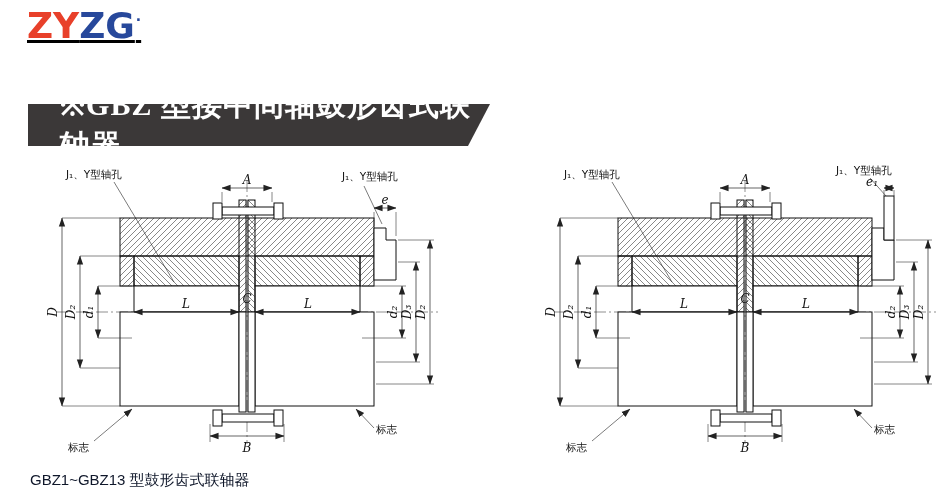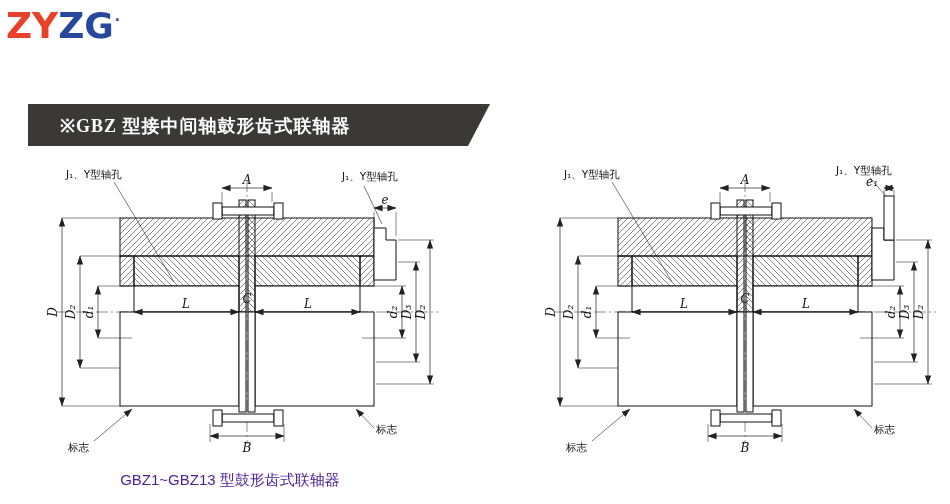--- a/index.html
+++ b/index.html
@@ -1,38 +1,38 @@
 <!DOCTYPE html>
 <html><head>
 <meta charset="utf-8">
 <style>
   html,body{margin:0;padding:0;background:#ffffff;}
   .page{position:relative;width:950px;height:504px;background:#ffffff;overflow:hidden;
         font-family:"Liberation Sans","DejaVu Sans",sans-serif;}
 
   
-  .logo{position:absolute;left:6px;top:8px;font-size:36px;font-weight:bold;
-        letter-spacing:0px;line-height:1;font-family:"DejaVu Sans",sans-serif;}
+  .logo{position:absolute;left:27px;top:8px;font-size:36px;font-weight:bold;
+        letter-spacing:0px;line-height:1;font-family:"DejaVu Sans",sans-serif;text-decoration:underline;}
   .logo .red{color:#e8402a;}
   .logo .blue{color:#27489b;}
   .logo .dot{color:#27489b;font-size:14px;vertical-align:super;margin-left:1px;}
 
   
   .banner{position:absolute;left:28px;top:104px;width:462px;height:42px;
           background:#3b3838;color:#ffffff;display:flex;align-items:center;
-          padding-left:32px;box-sizing:border-box;font-size:18px;font-weight:bold;
+          padding-left:32px;box-sizing:border-box;font-size:30px;font-weight:bold;
           clip-path:polygon(0 0,100% 0,calc(100% - 22px) 100%,0 100%);
           font-family:"Liberation Serif","DejaVu Serif",serif;letter-spacing:1px;}
 
   
   .diagram{position:absolute;top:162px;width:400px;height:300px;}
   .diagram.d1{left:42px;}
   .diagram.d2{left:540px;}
-  .caption{position:absolute;top:471px;width:400px;text-align:center;
-           font-size:15px;color:#4c1d95;}
+  .caption{position:absolute;top:471px;width:400px;
+           font-size:15px;color:#0f172a;}
   .caption.c1{left:30px;}
   .caption.c2{left:540px;}
 
   
   .p  {fill:#ffffff;stroke:#111111;stroke-width:1;}
   .pa {fill:url(#hA);stroke:#111111;stroke-width:1;}
   .pb {fill:url(#hB);stroke:#111111;stroke-width:1;}
   .cl {stroke:#444444;stroke-width:0.6;stroke-dasharray:12 3 2 3;fill:none;}
   .dim{stroke:#222222;stroke-width:0.7;fill:none;}
   .ext{stroke:#222222;stroke-width:0.55;fill:none;}

